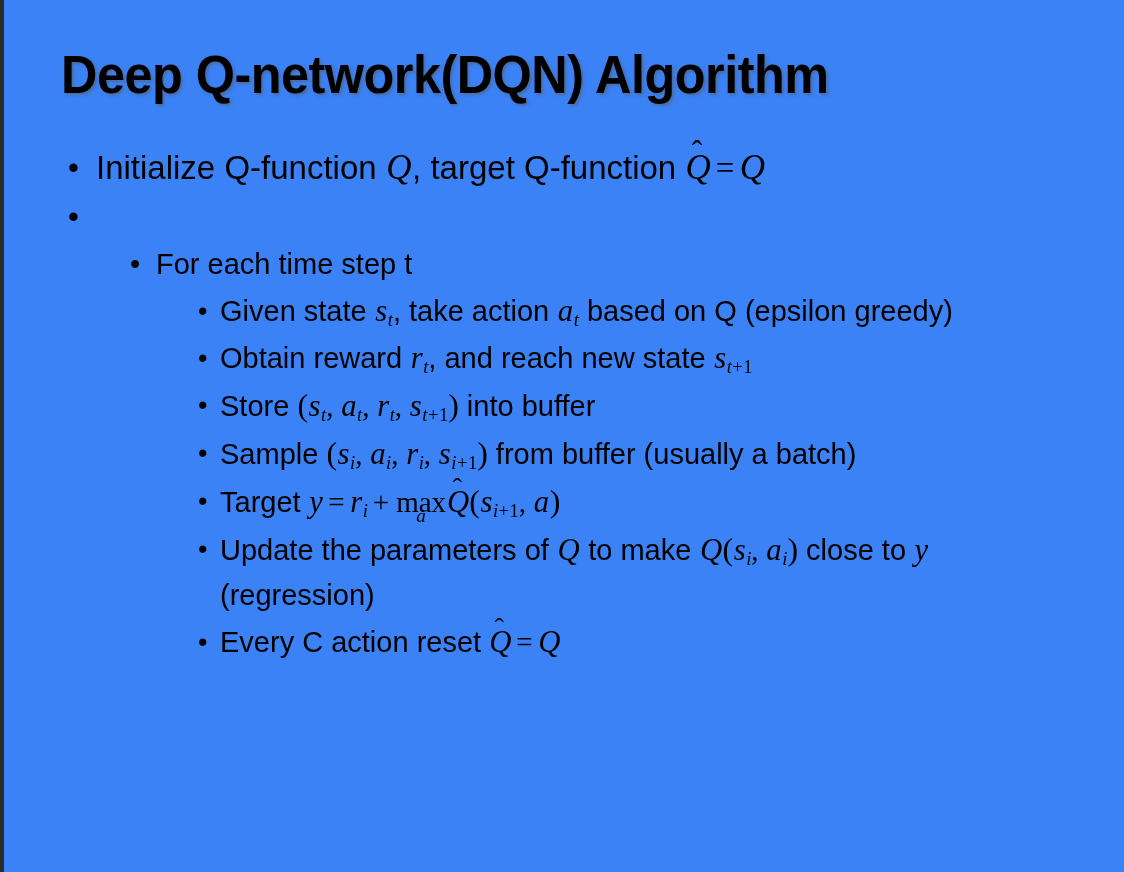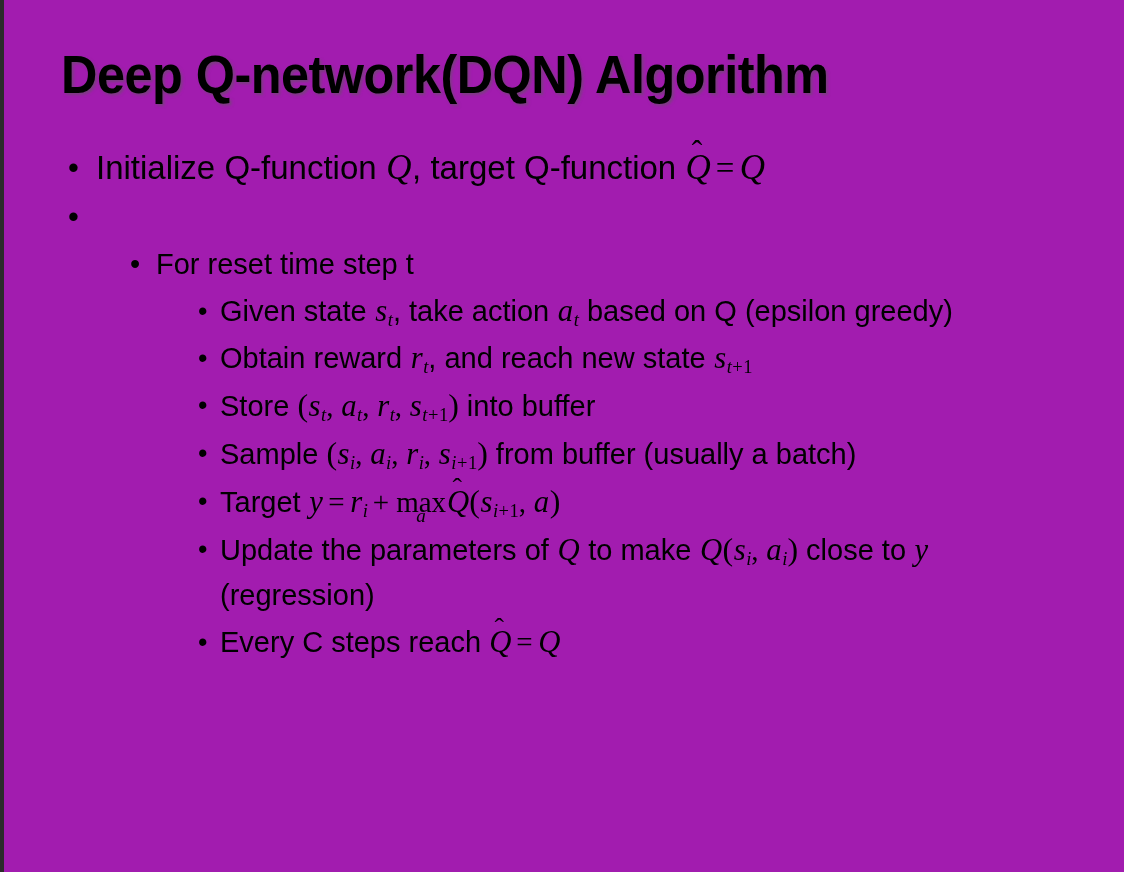--- a/index.html
+++ b/index.html
@@ -8,21 +8,21 @@
     background: #ffffff;
   }
   body {
     font-family: "Liberation Sans", sans-serif;
   }
 
   #slide {
     position: relative;
     width: 1124px;
     height: 872px;
-    background: #a21caf;
+    background: #3b82f6;
     overflow: hidden;
     box-sizing: border-box;
     border-left: 4px solid #2b2b2b;
   }
 
   
   #slide-title {
     position: absolute;
     left: 57px;
     top: 46px;
@@ -212,21 +212,21 @@
       <span class="bullet-mark">•</span>
       <span class="bullet-text"><span>Initialize Q-function </span><span class="mi">Q</span><span>, target Q-function </span><span class="qhat">Q<span class="hat">̂</span></span><span class="mo">=</span><span class="mi">Q</span></span>
     </div>
 
     <div class="bullet-row lvl1">
       <span class="bullet-mark">•</span>
     </div>
 
     <div class="bullet-row lvl2">
       <span class="bullet-mark">•</span>
-      <span class="bullet-text">For reset time step t</span>
+      <span class="bullet-text">For each time step t</span>
     </div>
 
     <div class="bullet-row lvl3">
       <span class="bullet-mark">•</span>
       <span class="bullet-text"><span>Given state </span><span class="mi">s</span><sub class="msub">t</sub><span>, take action </span><span class="mi">a</span><sub class="msub">t</sub><span> based on Q (epsilon greedy)</span></span>
     </div>
 
     <div class="bullet-row lvl3">
       <span class="bullet-mark">•</span>
       <span class="bullet-text"><span>Obtain reward </span><span class="mi">r</span><sub class="msub">t</sub><span>, and reach new state </span><span class="mi">s</span><sub class="msub"><span>t</span><span class="mop">+</span><span class="mn">1</span></sub></span>
@@ -247,17 +247,17 @@
       <span class="bullet-text"><span>Target </span><span class="mi">y</span><span class="mo">=</span><span class="mi">r</span><sub class="msub">i</sub><span class="mo">+</span><span class="maxop"><span class="mx-body">max</span><span class="mx-under">a</span></span><span class="qhat">Q<span class="hat">̂</span></span><span class="mparen">(</span><span class="mi">s</span><sub class="msub"><span>i</span><span class="mop">+</span><span class="mn">1</span></sub><span class="mpunct">, </span><span class="mi">a</span><span class="mparen">)</span></span>
     </div>
 
     <div class="bullet-row lvl3">
       <span class="bullet-mark">•</span>
       <span class="bullet-text"><span>Update the parameters of </span><span class="mi">Q</span><span> to make </span><span class="mi">Q</span><span class="mparen">(</span><span class="mi">s</span><sub class="msub">i</sub><span class="mpunct">, </span><span class="mi">a</span><sub class="msub">i</sub><span class="mparen">)</span><span> close to </span><span class="mi">y</span><span> (regression)</span></span>
     </div>
 
     <div class="bullet-row lvl3">
       <span class="bullet-mark">•</span>
-      <span class="bullet-text"><span>Every C steps reach </span><span class="qhat">Q<span class="hat">̂</span></span><span class="mo">=</span><span class="mi">Q</span></span>
+      <span class="bullet-text"><span>Every C action reset </span><span class="qhat">Q<span class="hat">̂</span></span><span class="mo">=</span><span class="mi">Q</span></span>
     </div>
 
   </div>
 </div>
 
 </body></html>

